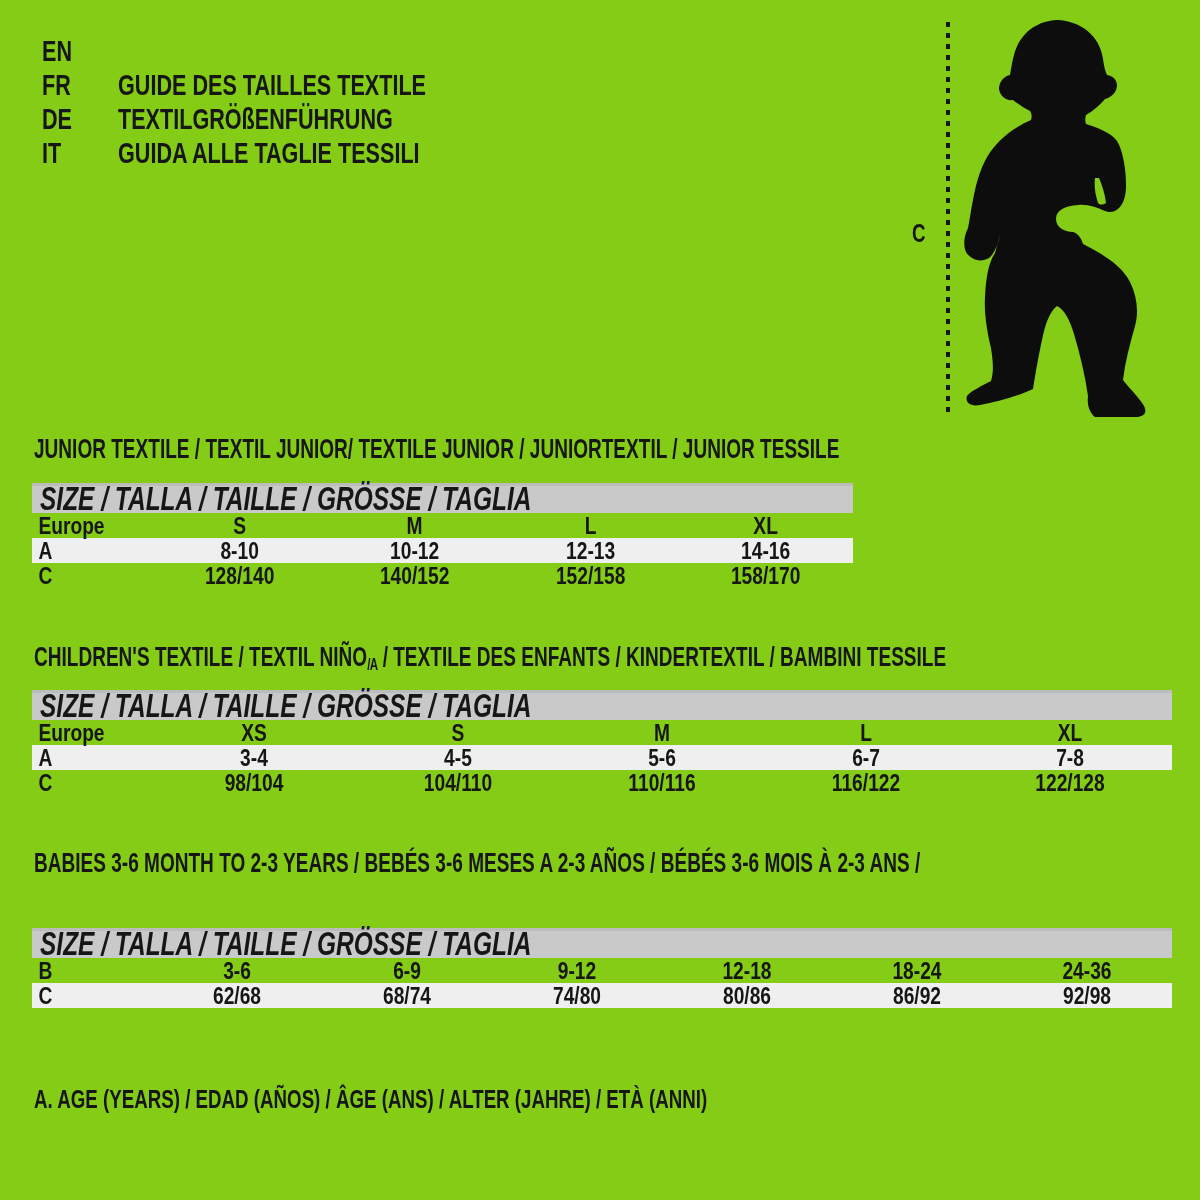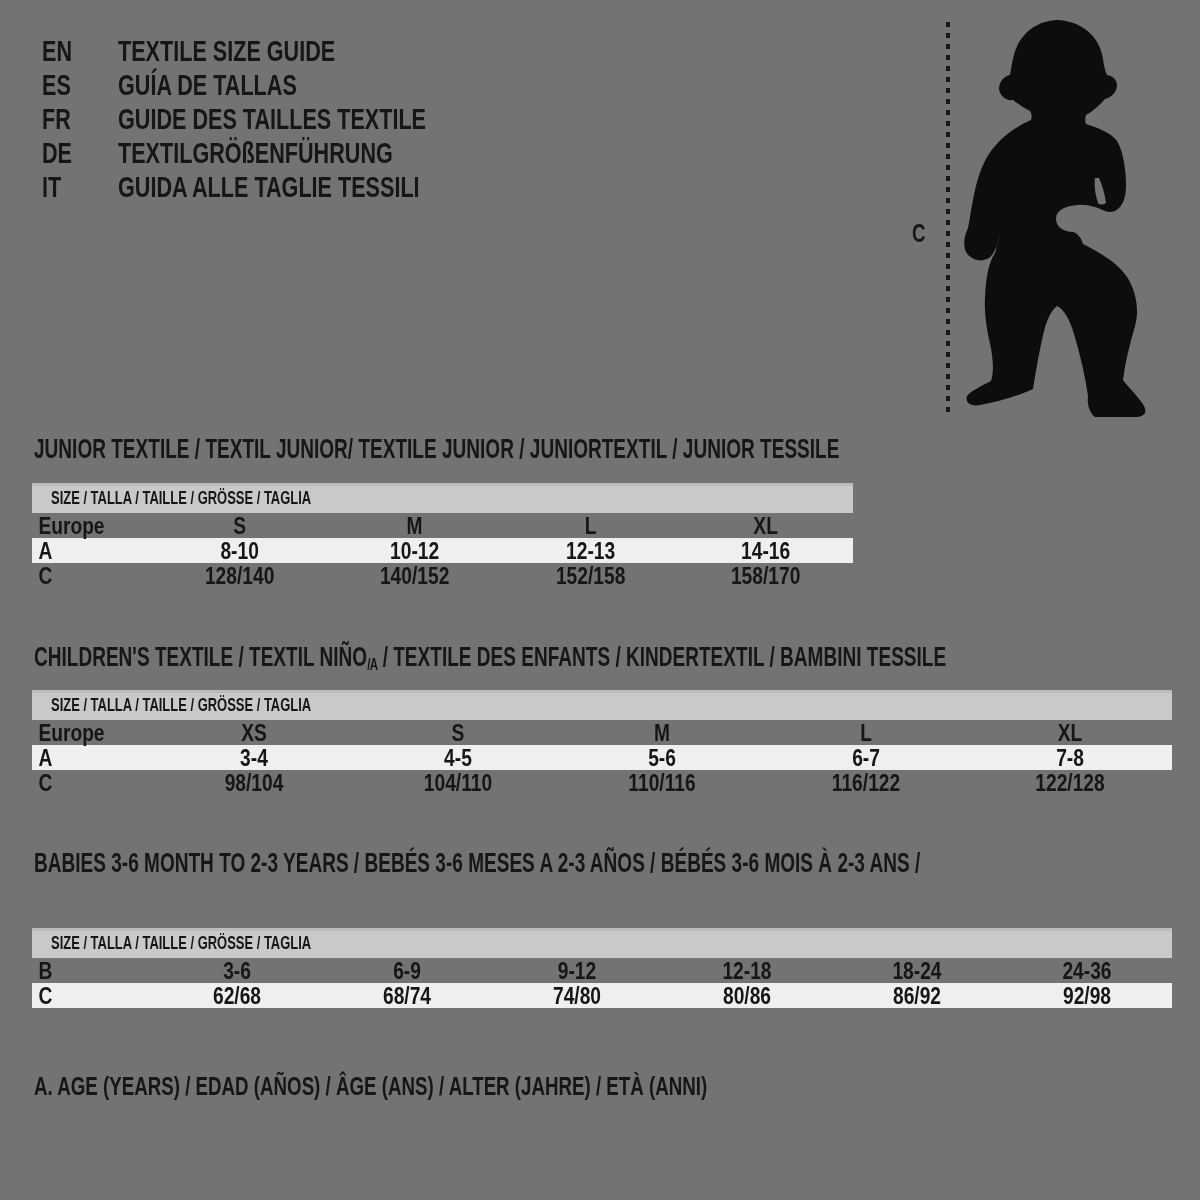--- a/index.html
+++ b/index.html
@@ -1,20 +1,20 @@
 <!DOCTYPE html>
 <html><head>
 <meta charset="utf-8">
 <style>
   html, body { margin: 0; padding: 0; background: #ffffff; }
   #page {
     position: relative;
     width: 1200px;
     height: 1200px;
-    background: #737373;
+    background: #84cc16;
     font-family: "Liberation Sans", "DejaVu Sans", sans-serif;
     font-weight: bold;
     color: #161616;
     overflow: hidden;
   }
   
   .cond {
     display: inline-block;
     transform: scaleX(0.68);
     transform-origin: 0 60%;
@@ -41,56 +41,51 @@
   
   .sec-title { position: absolute; font-size: 28px; line-height: 30px; }
   .title-sub { font-size: 17px; vertical-align: -4px; letter-spacing: -1px; }
 
   .size-table { position: absolute; }
   .size-bar {
     height: 30px;
     background: linear-gradient(#bcbcbc 0 3px, #c9c9c9 3px);
     display: flex; align-items: center;
   }
-  .size-bar .bar-text { font-size: 18px; margin-left: 19px; }
+  .size-bar .bar-text { font-size: 34px; margin-left: 8px; font-style: italic; }
   .trow { display: flex; height: 25px; align-items: center; }
   .trow.shaded { background: #efefef; }
   .tcell {
     flex: 1;
     text-align: center;
     font-size: 24px;
     transform: scaleX(0.8);
     transform-origin: 50% 60%;
     white-space: nowrap;
   }
   .tcell.label {
     flex: 0 0 120px;
     text-align: left;
     padding-left: 8px;
     box-sizing: border-box;
     transform-origin: 0 60%;
   }
 
   
   .legend { position: absolute; left: 34px; top: 1068px; }
-  .legend-line { height: 36px; display: flex; align-items: center; font-size: 26px; }
+  .legend-line { height: 36px; display: flex; align-items: center; font-size: 26px; margin-top: 13px; }
 </style>
 </head>
 <body>
 
 <div id="page">
 
   <div class="langs">
     <div class="lang-row">
       <span class="lang-code"><span class="cond cond-mid">EN</span></span>
-      <span class="lang-title"><span class="cond cond-mid">TEXTILE SIZE GUIDE</span></span>
-    </div>
-    <div class="lang-row">
-      <span class="lang-code"><span class="cond cond-mid">ES</span></span>
-      <span class="lang-title"><span class="cond cond-mid">GUÍA DE TALLAS</span></span>
     </div>
     <div class="lang-row">
       <span class="lang-code"><span class="cond cond-mid">FR</span></span>
       <span class="lang-title"><span class="cond cond-mid">GUIDE DES TAILLES TEXTILE</span></span>
     </div>
     <div class="lang-row">
       <span class="lang-code"><span class="cond cond-mid">DE</span></span>
       <span class="lang-title"><span class="cond cond-mid">TEXTILGRÖßENFÜHRUNG</span></span>
     </div>
     <div class="lang-row">

